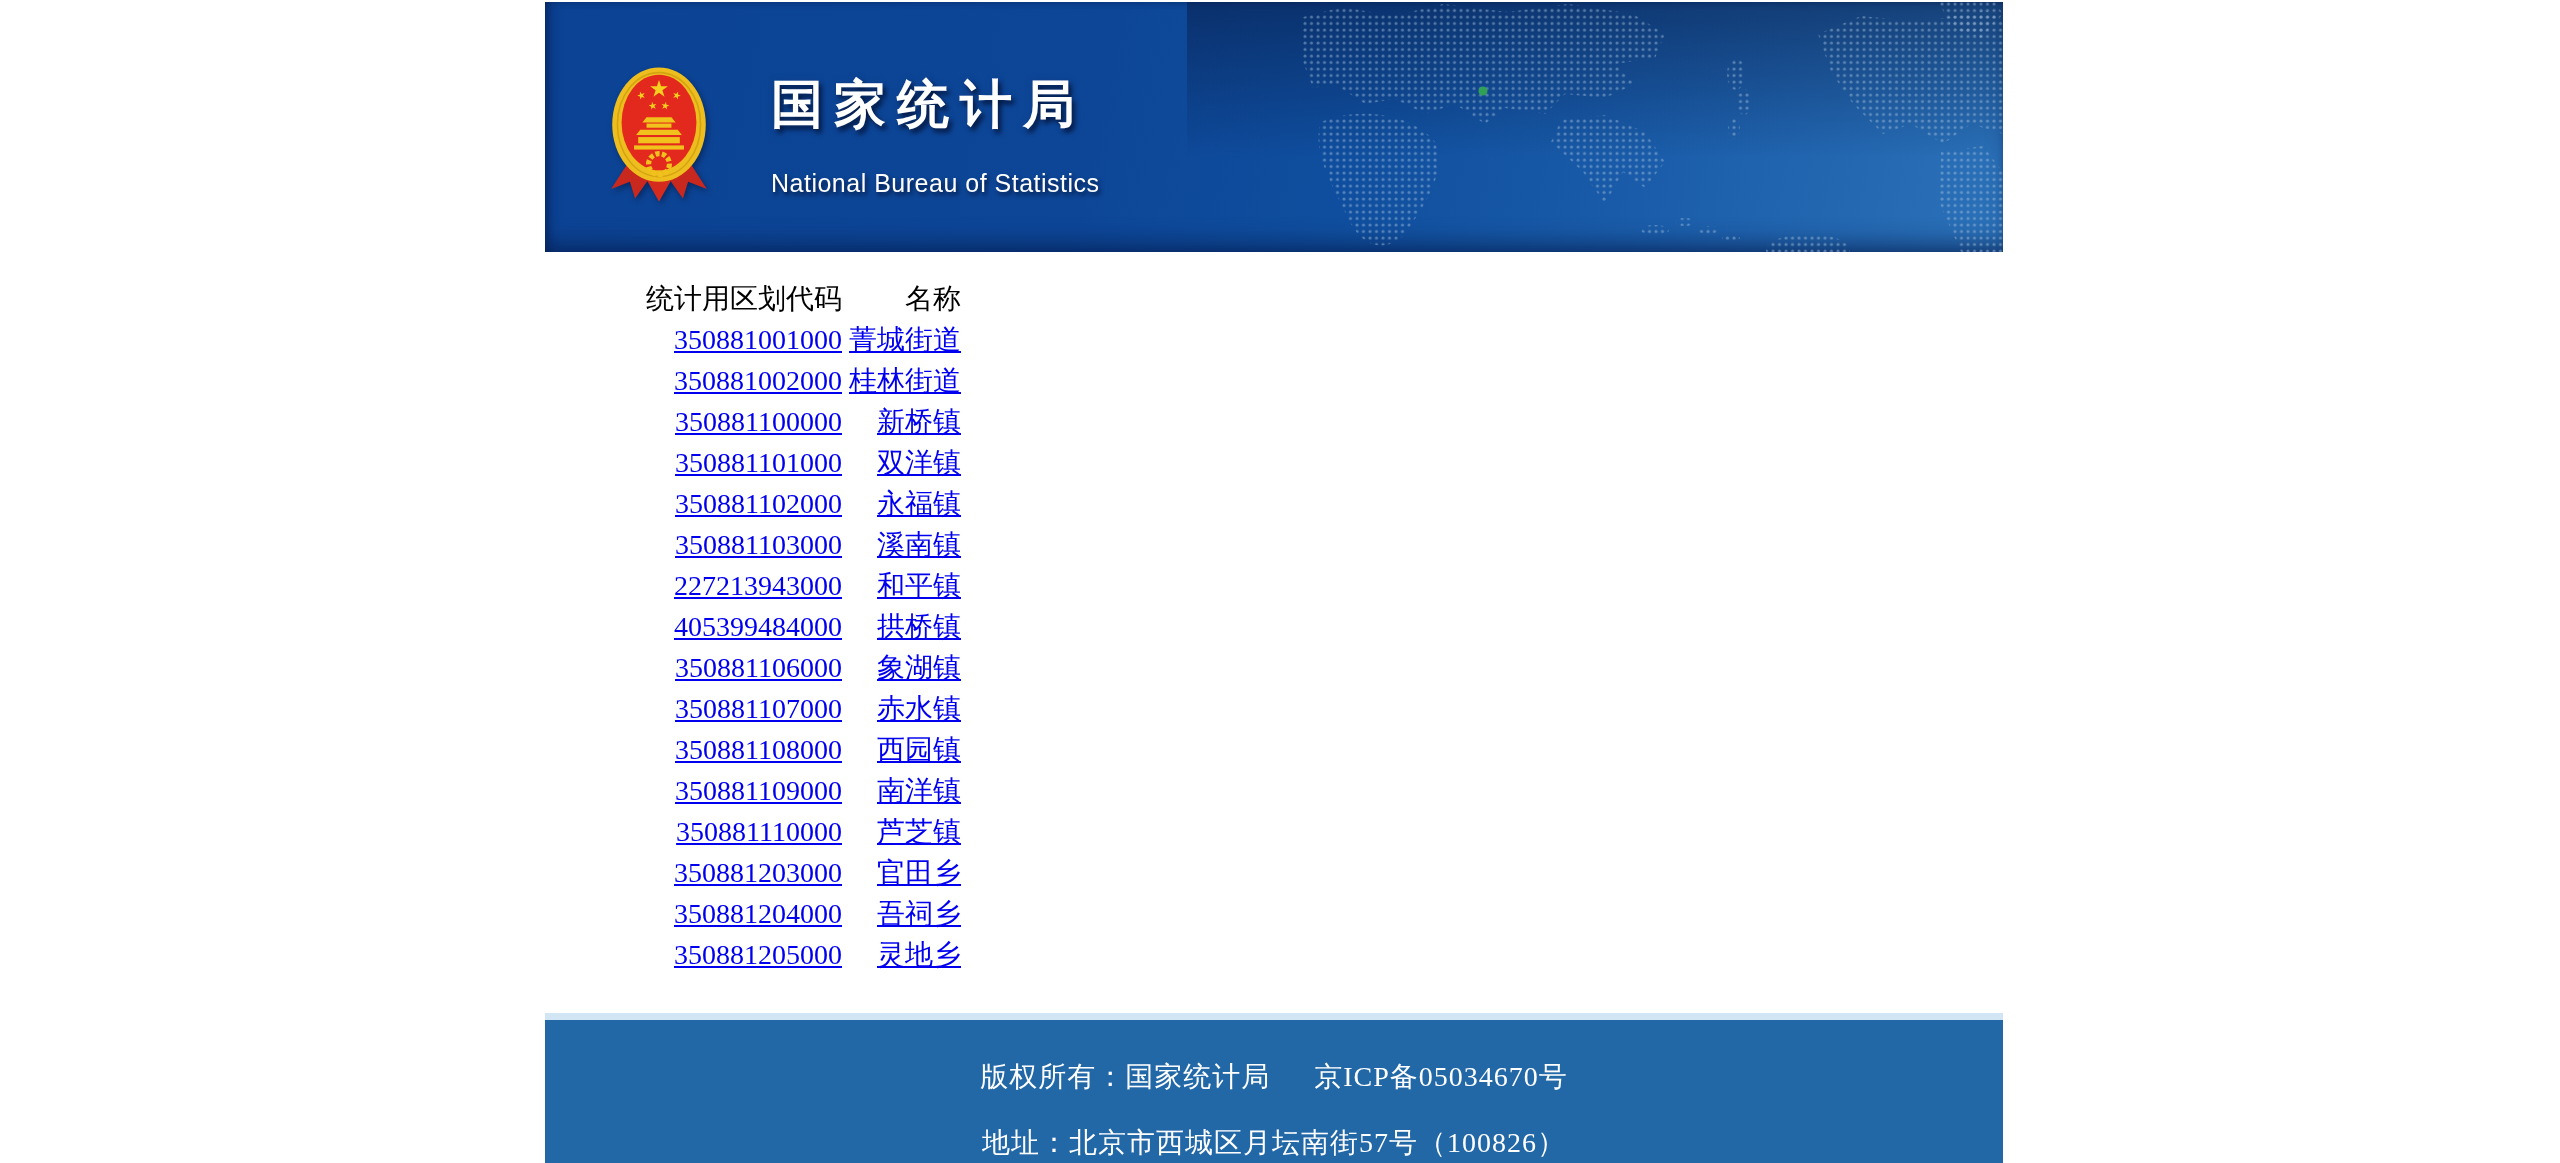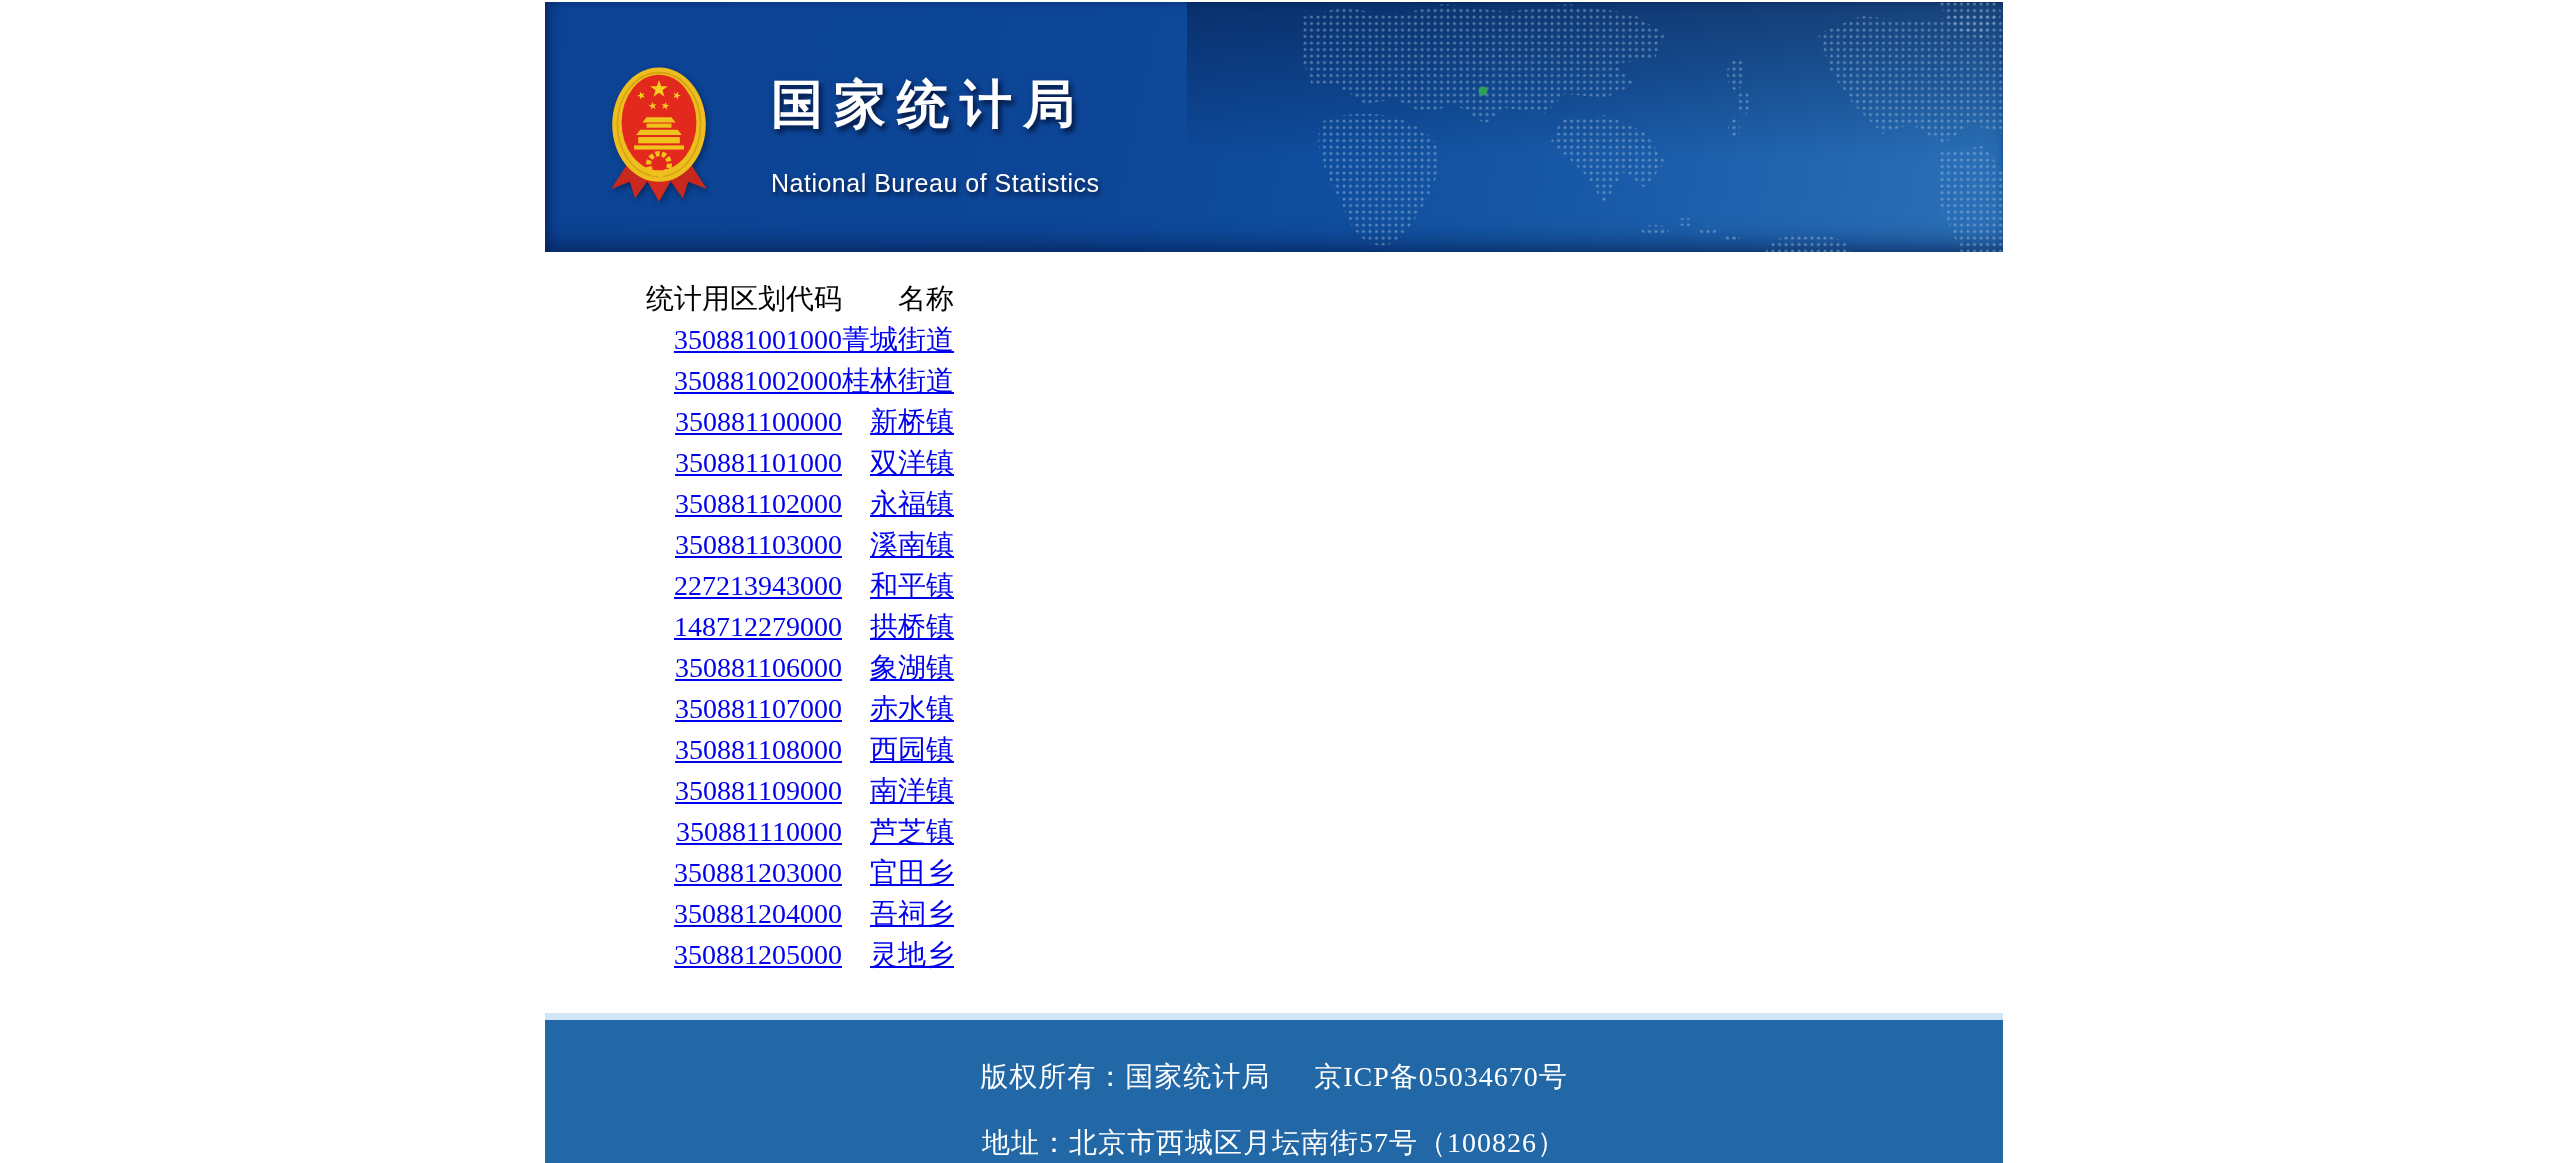--- a/index.html
+++ b/index.html
@@ -90,20 +90,21 @@
     text-align: right;
     white-space: nowrap;
     vertical-align: top;
   }
   table.codes th { color: #000000; }
   table.codes td.col-code, table.codes th.col-code { width: 294px; }
   a.cell-link {
     color: #0000EE;
     text-decoration: underline;
     cursor: pointer;
+    margin-left: 7px;
   }
 
   
   .footer-strip {
     height: 7px;
     background: #d2e5f4;
   }
   .footer-body {
     background: #2268a7;
     height: 143px;
@@ -240,21 +241,21 @@
         <td class="col-code"><a class="cell-link">350881103000</a></td>
         <td class="col-name"><a class="cell-link">溪南镇</a></td>
       </tr>
 
       <tr>
         <td class="col-code"><a class="cell-link">227213943000</a></td>
         <td class="col-name"><a class="cell-link">和平镇</a></td>
       </tr>
 
       <tr>
-        <td class="col-code"><a class="cell-link">148712279000</a></td>
+        <td class="col-code"><a class="cell-link">405399484000</a></td>
         <td class="col-name"><a class="cell-link">拱桥镇</a></td>
       </tr>
 
       <tr>
         <td class="col-code"><a class="cell-link">350881106000</a></td>
         <td class="col-name"><a class="cell-link">象湖镇</a></td>
       </tr>
 
       <tr>
         <td class="col-code"><a class="cell-link">350881107000</a></td>

